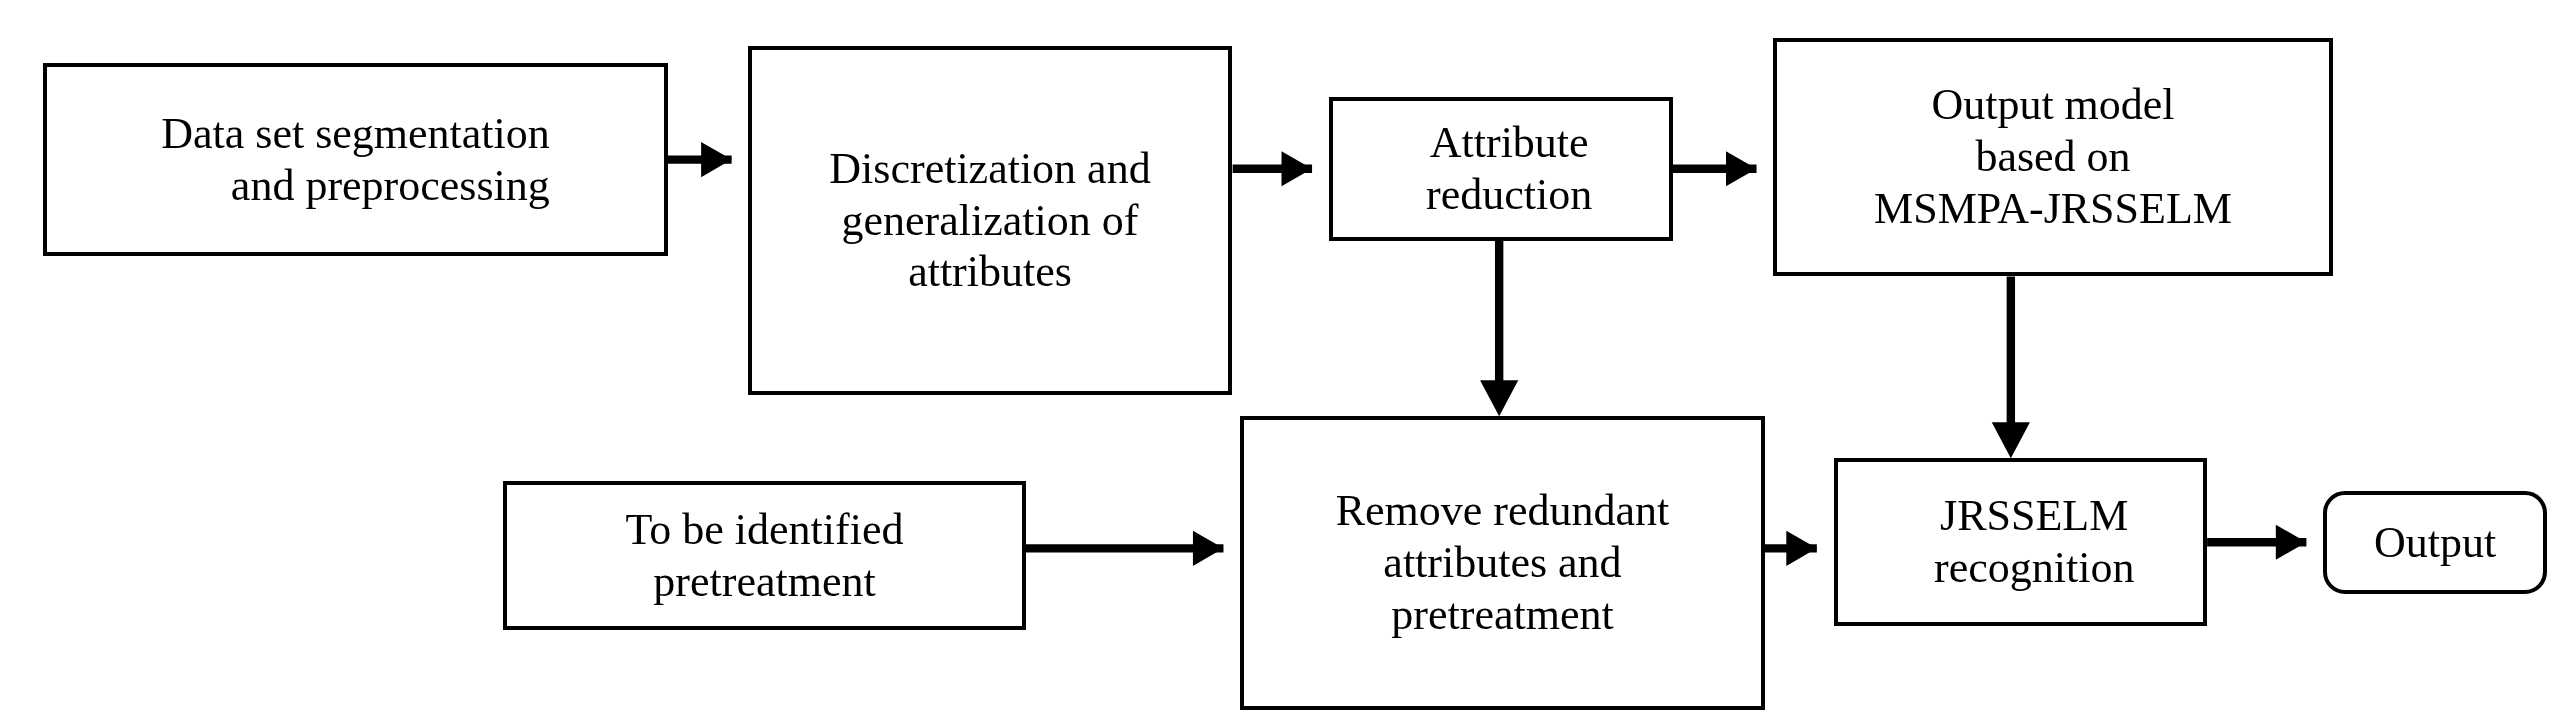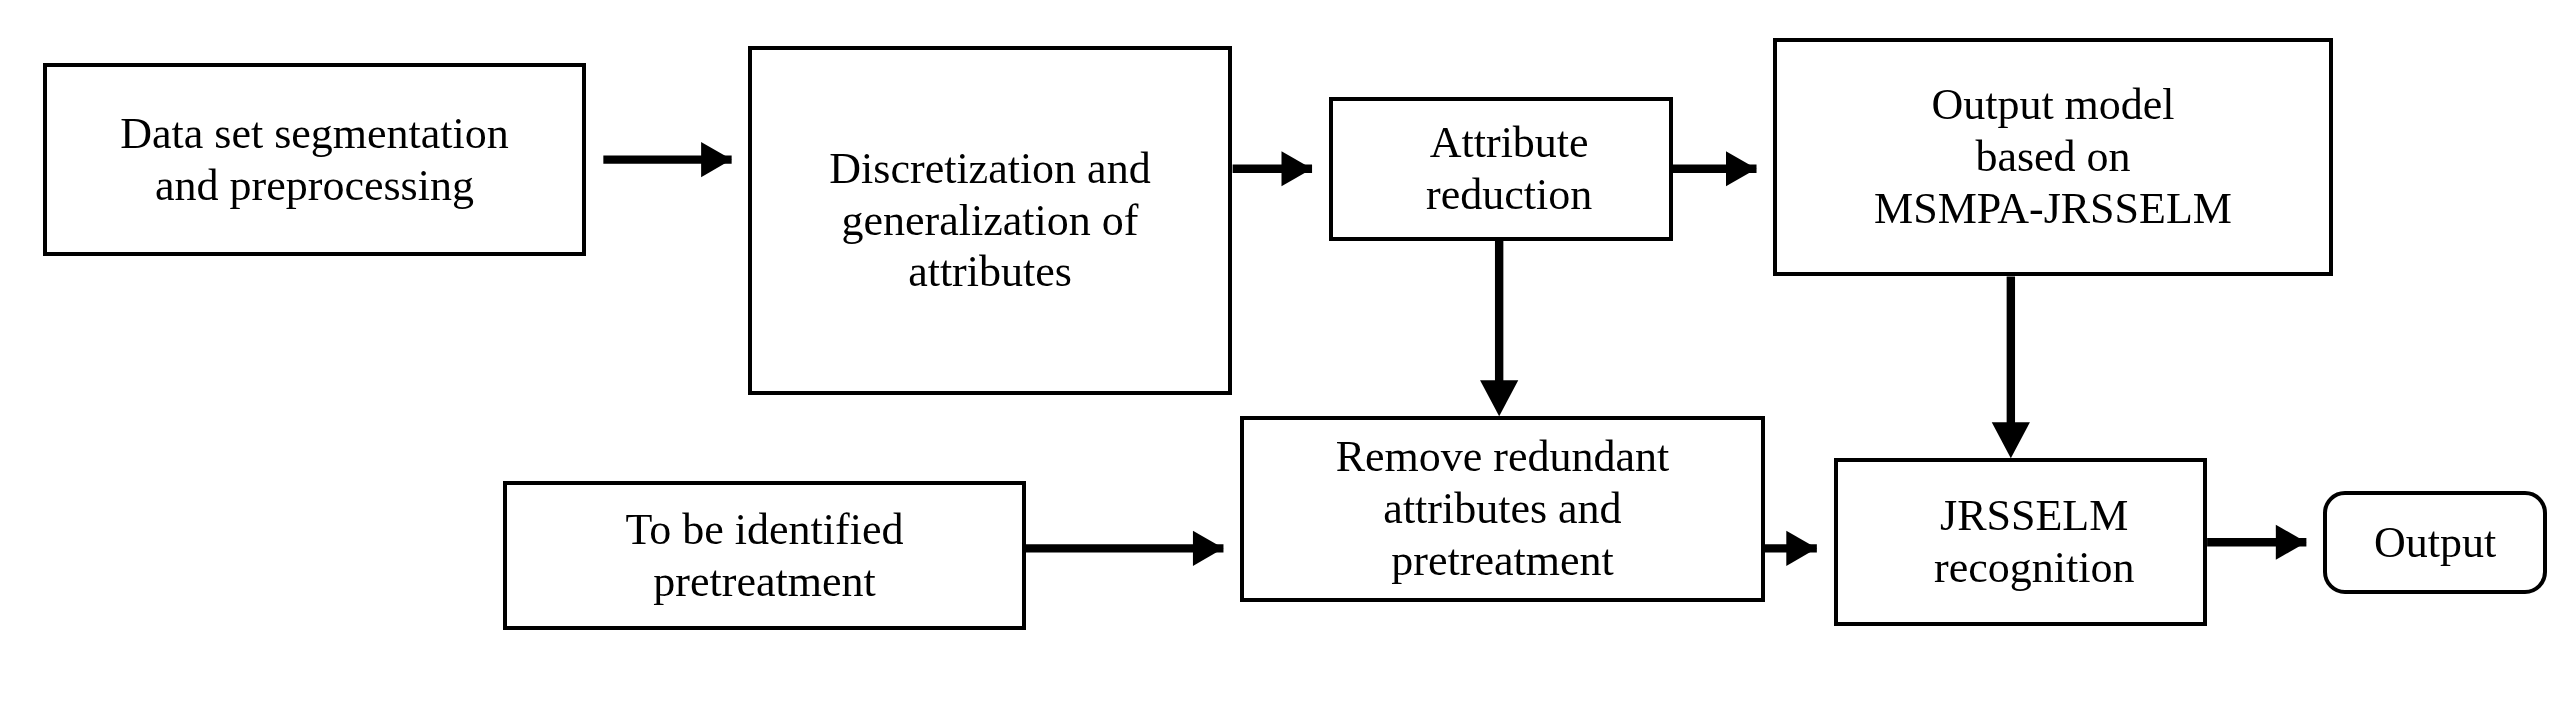--- a/index.html
+++ b/index.html
@@ -63,21 +63,21 @@
         <path d="M 2633 600 L 2608 553 L 2658 553 Z" fill="#000000" stroke="none"></path>
         <path d="M 1343 718 L 1602 718" fill="none" stroke="#000000" stroke-width="11"></path>
         <path d="M 1602 718 L 1562 695 L 1562 741 Z" fill="#000000" stroke="none"></path>
         <path d="M 2311 718 L 2379 718" fill="none" stroke="#000000" stroke-width="11"></path>
         <path d="M 2379 718 L 2339 695 L 2339 741 Z" fill="#000000" stroke="none"></path>
         <path d="M 2890 710 L 3020 710" fill="none" stroke="#000000" stroke-width="11"></path>
         <path d="M 3020 710 L 2980 687 L 2980 733 Z" fill="#000000" stroke="none"></path>
       </g>
   </svg>
 
-  <div class="node" style="left: 43px; top: 63px; width: 543px; height: 193px; font-size: 44px; border-color: rgb(0, 0, 0);">
+  <div class="node" style="left: 43px; top: 63px; width: 625px; height: 193px; font-size: 44px; border-color: rgb(0, 0, 0); text-align: right;">
     <span class="node-label">Data set segmentation
 and preprocessing</span>
   </div>
 
   <div class="node" style="left: 748px; top: 46px; width: 484px; height: 349px; font-size: 44px; border-color: rgb(0, 0, 0); text-align: center;">
     <span class="node-label">Discretization and
 generalization of
 attributes</span>
   </div>
 
@@ -90,21 +90,21 @@
     <span class="node-label">Output model
 based on
 MSMPA-JRSSELM</span>
   </div>
 
   <div class="node" style="left: 503px; top: 481px; width: 523px; height: 149px; font-size: 44px; border-color: rgb(0, 0, 0);">
     <span class="node-label">To be identified
 pretreatment</span>
   </div>
 
-  <div class="node" style="left: 1240px; top: 416px; width: 525px; height: 186px; font-size: 44px; border-color: rgb(0, 0, 0);">
+  <div class="node" style="left: 1240px; top: 416px; width: 525px; height: 294px; font-size: 44px; border-color: rgb(0, 0, 0);">
     <span class="node-label">Remove redundant
 attributes and
 pretreatment</span>
   </div>
 
   <div class="node" style="left: 1834px; top: 458px; width: 373px; height: 168px; font-size: 44px; border-color: rgb(0, 0, 0); padding-left: 35px;">
     <span class="node-label">JRSSELM
 recognition</span>
   </div>
 

